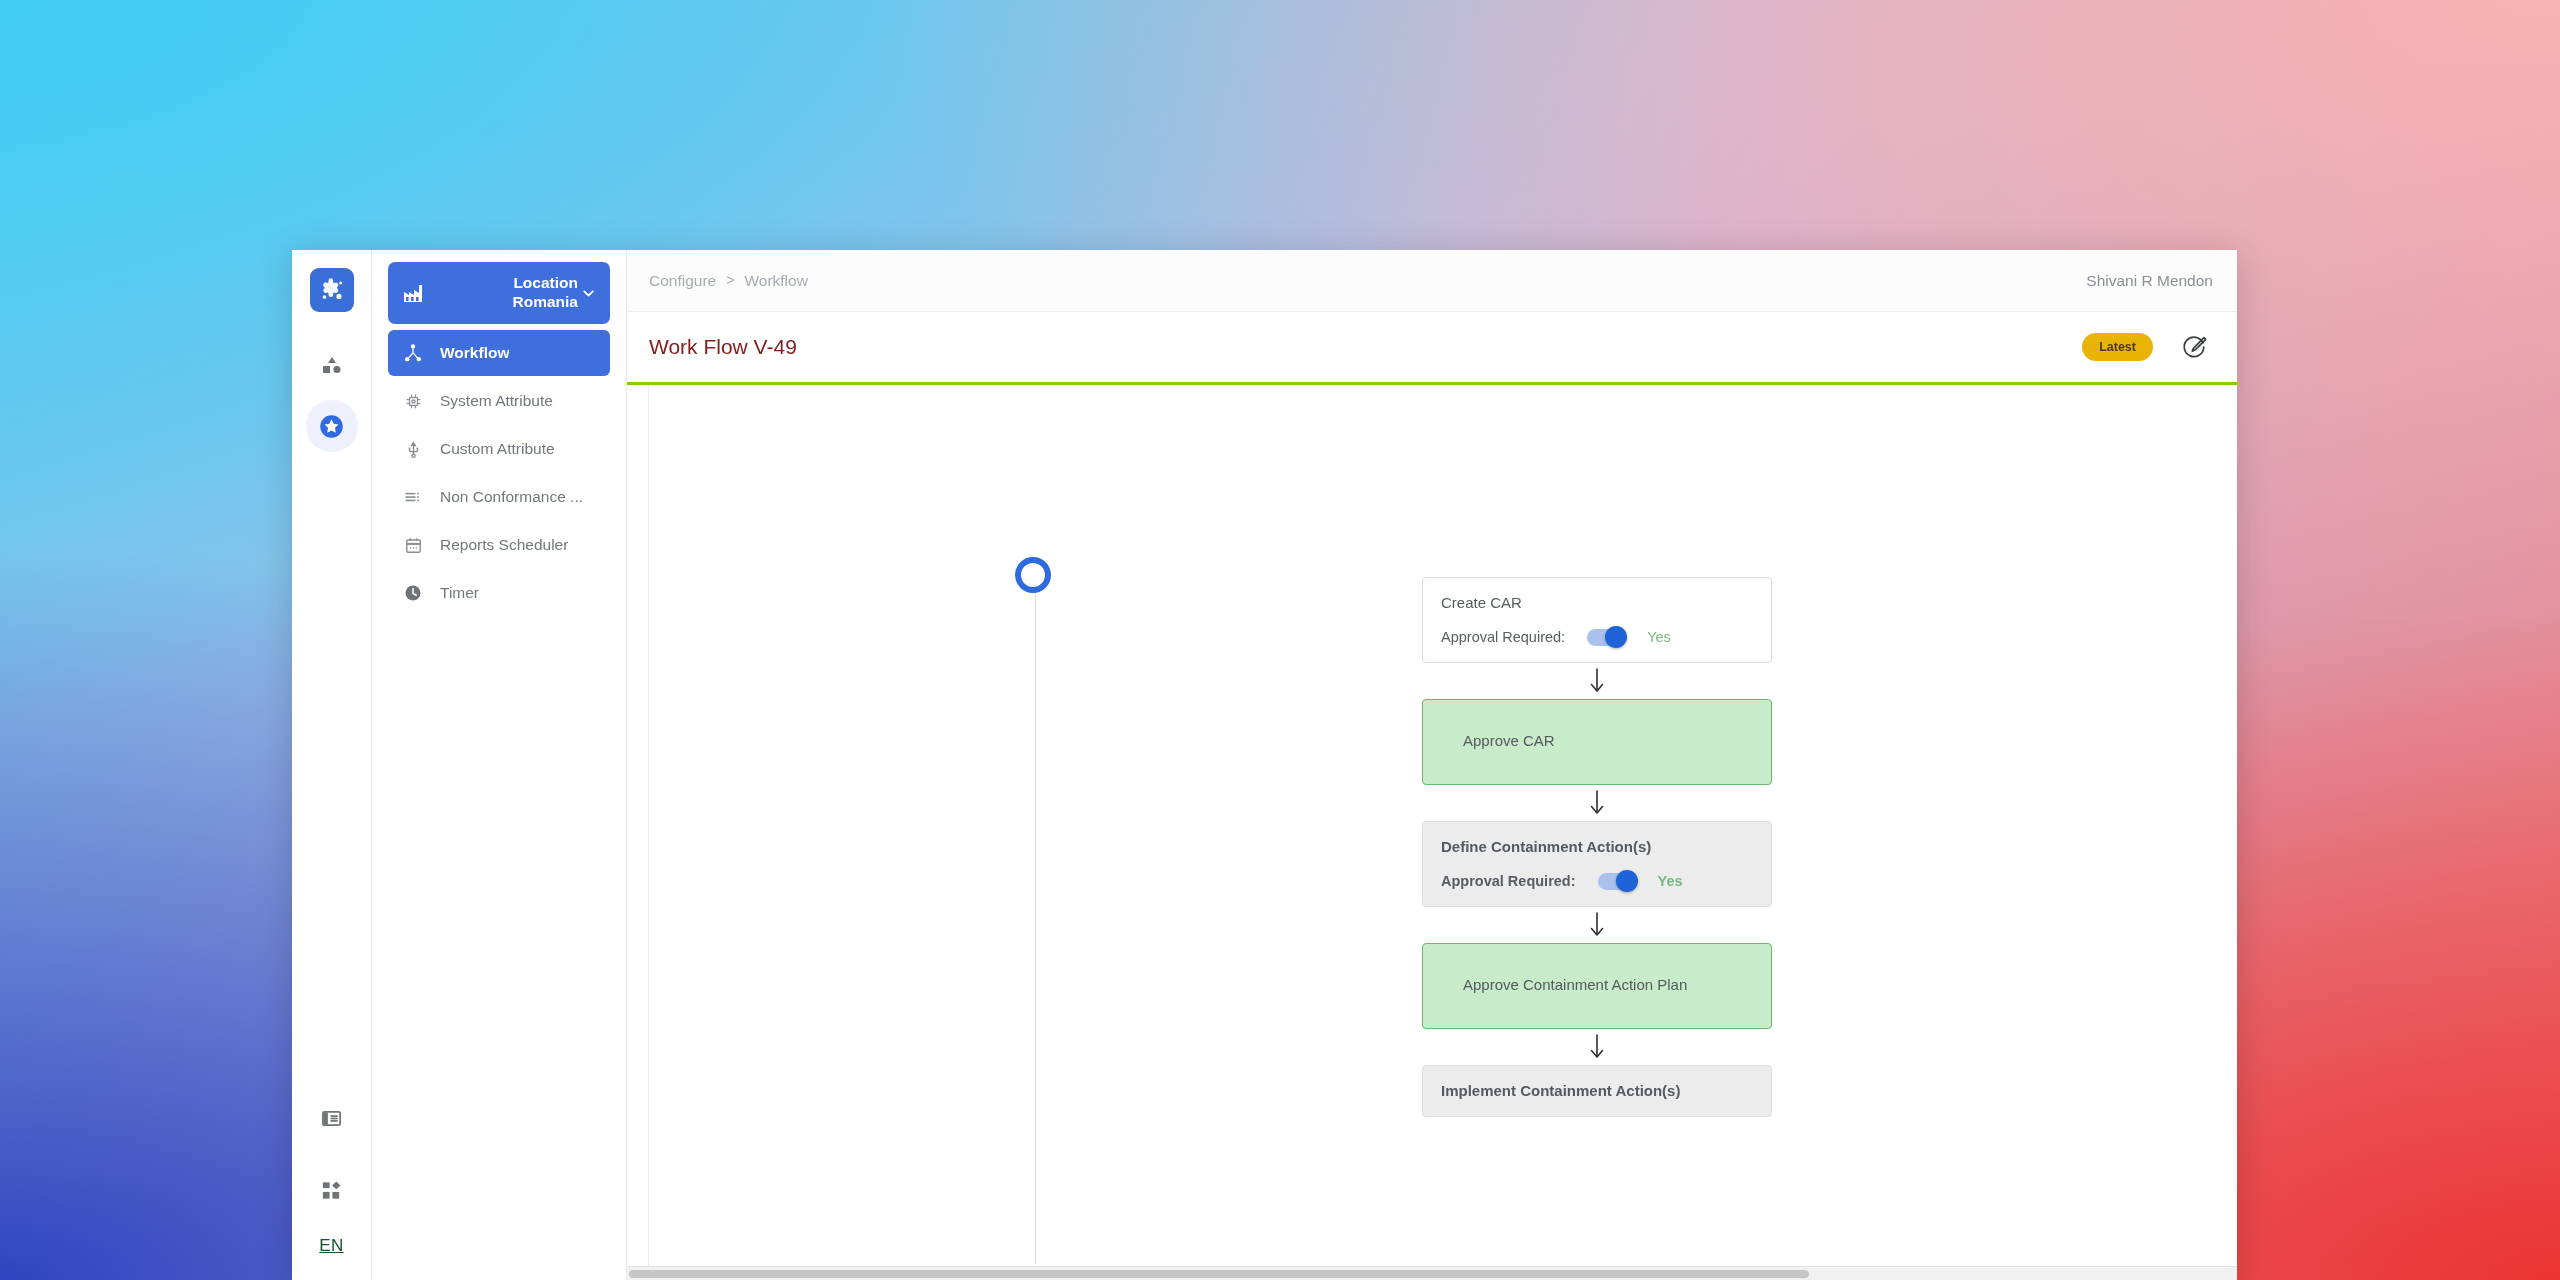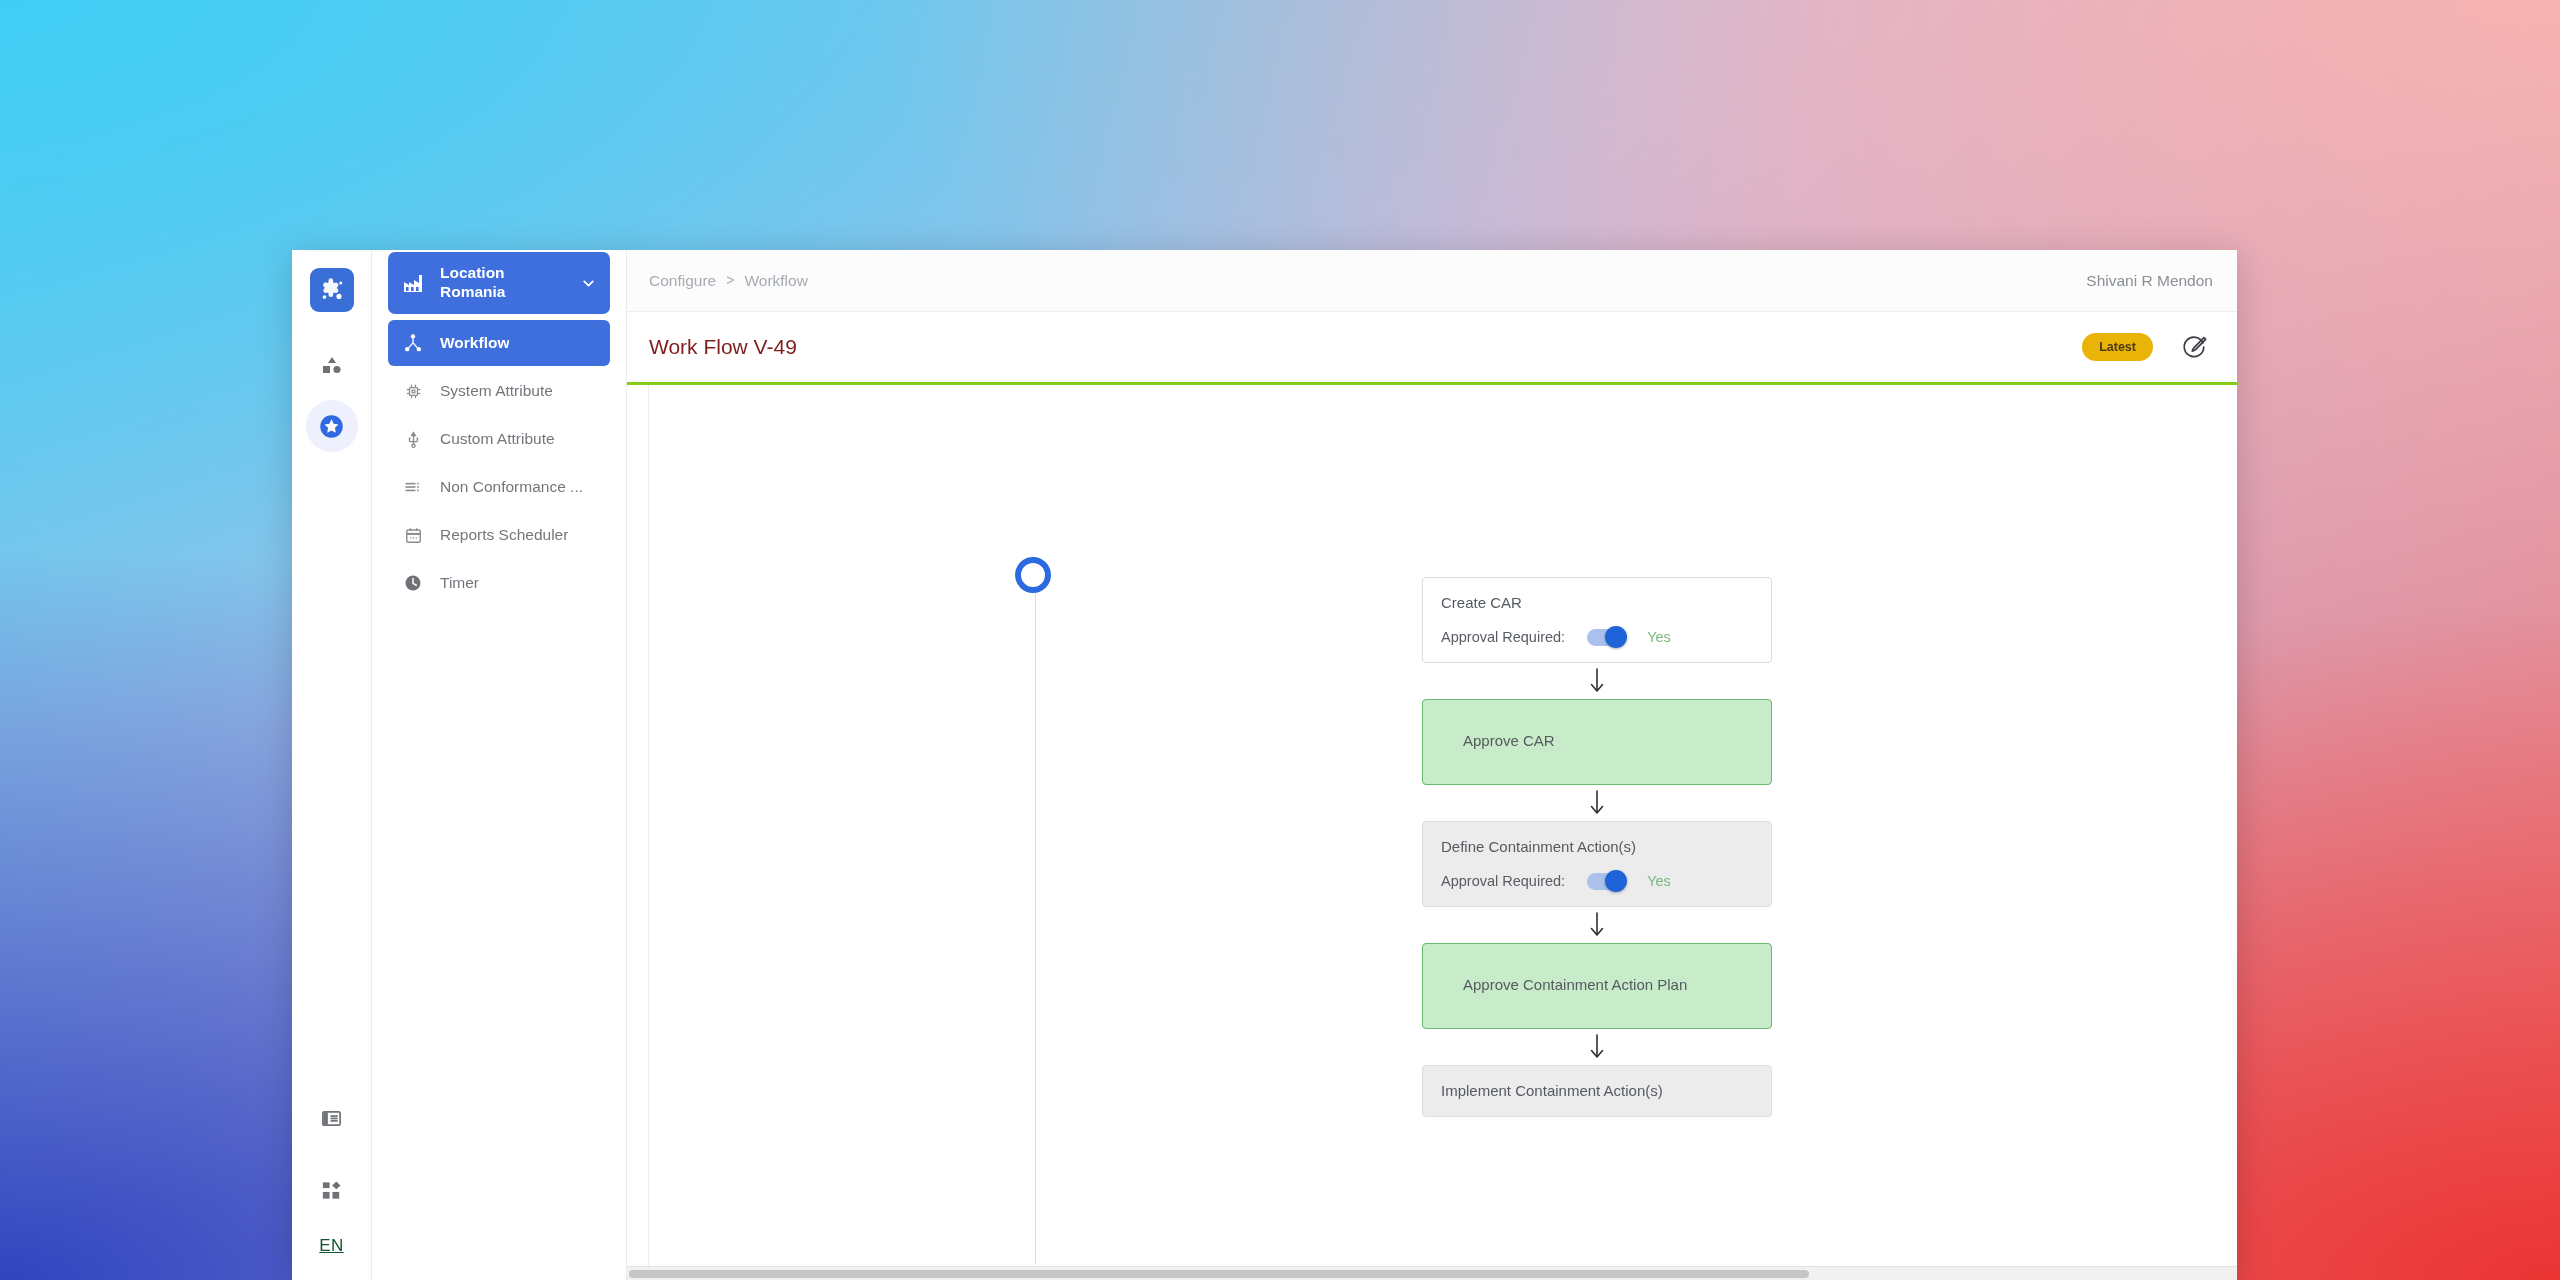--- a/index.html
+++ b/index.html
@@ -75,21 +75,22 @@
     cursor: pointer;
     text-decoration: underline;
   }
 
   
   .nav-sidebar {
     width: 255px;
     min-width: 255px;
     background: #ffffff;
     border-right: 1px solid #e9ecef;
-    padding: 2px 16px 0 16px;
+    padding: 12px 16px 0 16px;
+    text-align: right;
   }
   .loc-card {
     background: #3e6fdd;
     border-radius: 7px;
     height: 62px;
     display: flex;
     align-items: center;
     padding: 0 12px;
     cursor: pointer;
     margin-bottom: 6px;
@@ -222,20 +223,21 @@
   .node {
     width: 350px;
     border-radius: 4px;
     padding: 16px 16px 16px 18px;
     font-size: 15px;
     color: #555a60;
   }
   .node.plain {
     background: #ececec;
     border: 1px solid #dedede;
+    font-weight: bold;
   }
   .node.white {
     background: #ffffff;
     border: 1px solid #dcdcdc;
   }
   .node.green {
     background: #c8ecc9;
     border: 1px solid #6bb96e;
   }
   .node-title { line-height: 1.25; }

